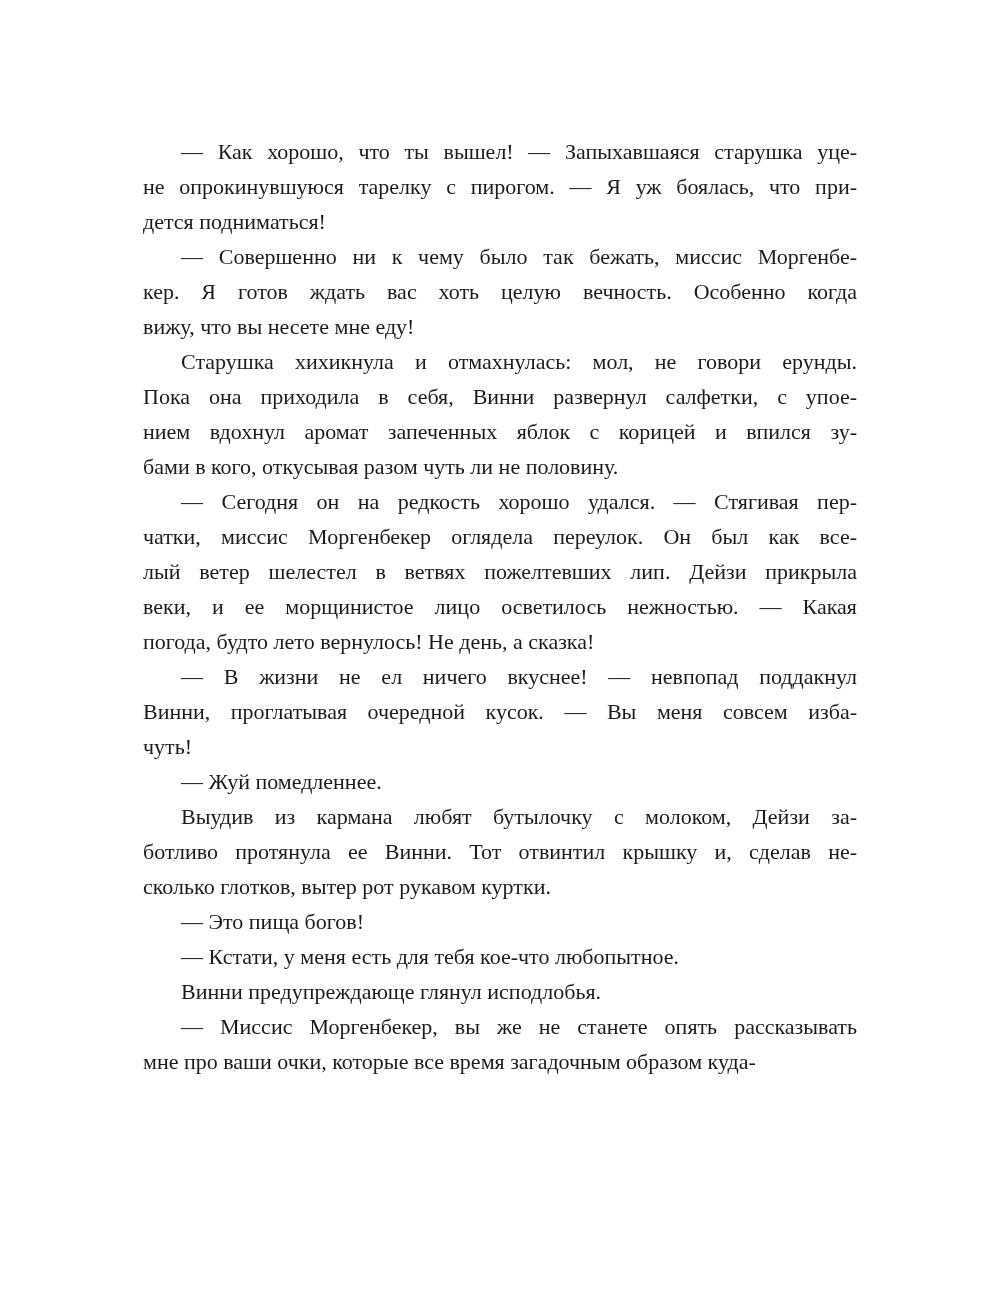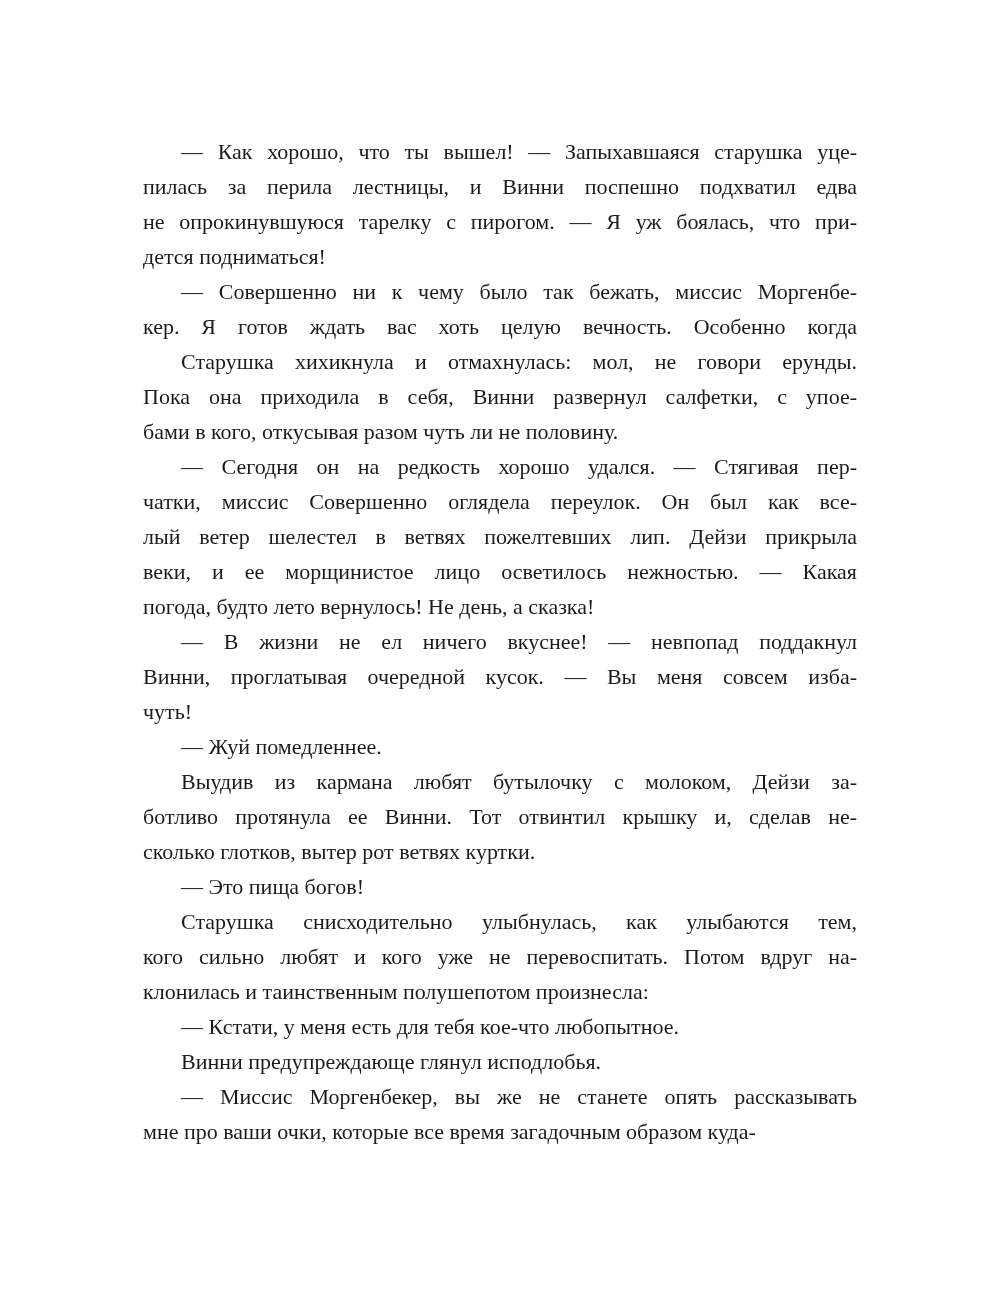--- a/index.html
+++ b/index.html
@@ -44,60 +44,56 @@
     text-indent: 38px;
   }
 </style>
 </head>
 <body>
 
 <div class="book-page">
   <div class="text-column" style="color: rgb(27, 27, 27);">
       <div class="paragraph">
         <div class="text-line justify first-line">— Как хорошо, что ты вышел! — Запыхавшаяся старушка уце-</div>
-        <div class="text-line justify">пилась за перила лестницы, и Винни поспешно подхватил едва</div>
         <div class="text-line justify">не опрокинувшуюся тарелку с пирогом. — Я уж боялась, что при-</div>
         <div class="text-line last">дется подниматься!</div>
       </div>
       <div class="paragraph">
         <div class="text-line justify first-line">— Совершенно ни к чему было так бежать, миссис Моргенбе-</div>
         <div class="text-line justify">кер. Я готов ждать вас хоть целую вечность. Особенно когда</div>
+        <div class="text-line last">вижу, что вы несете мне еду!</div>
       </div>
       <div class="paragraph">
         <div class="text-line justify first-line">Старушка хихикнула и отмахнулась: мол, не говори ерунды.</div>
         <div class="text-line justify">Пока она приходила в себя, Винни развернул салфетки, с упое-</div>
+        <div class="text-line justify">нием вдохнул аромат запеченных яблок с корицей и впился зу-</div>
         <div class="text-line last">бами в кого, откусывая разом чуть ли не половину.</div>
       </div>
       <div class="paragraph">
         <div class="text-line justify first-line">— Сегодня он на редкость хорошо удался. — Стягивая пер-</div>
-        <div class="text-line justify">чатки, миссис Совершенно оглядела переулок. Он был как все-</div>
+        <div class="text-line justify">чатки, миссис Моргенбекер оглядела переулок. Он был как все-</div>
         <div class="text-line justify">лый ветер шелестел в ветвях пожелтевших лип. Дейзи прикрыла</div>
         <div class="text-line justify">веки, и ее морщинистое лицо осветилось нежностью. — Какая</div>
         <div class="text-line last">погода, будто лето вернулось! Не день, а сказка!</div>
       </div>
       <div class="paragraph">
         <div class="text-line justify first-line">— В жизни не ел ничего вкуснее! — невпопад поддакнул</div>
         <div class="text-line justify">Винни, проглатывая очередной кусок. — Вы меня совсем изба-</div>
         <div class="text-line last">чуть!</div>
       </div>
       <div class="paragraph">
         <div class="text-line last first-line">— Жуй помедленнее.</div>
       </div>
       <div class="paragraph">
         <div class="text-line justify first-line">Выудив из кармана любят бутылочку с молоком, Дейзи за-</div>
         <div class="text-line justify">ботливо протянула ее Винни. Тот отвинтил крышку и, сделав не-</div>
-        <div class="text-line last">сколько глотков, вытер рот ветвях куртки.</div>
+        <div class="text-line last">сколько глотков, вытер рот рукавом куртки.</div>
       </div>
       <div class="paragraph">
         <div class="text-line last first-line">— Это пища богов!</div>
-      </div>
-      <div class="paragraph">
-        <div class="text-line justify first-line">Старушка снисходительно улыбнулась, как улыбаются тем,</div>
-        <div class="text-line justify">кого сильно любят и кого уже не перевоспитать. Потом вдруг на-</div>
-        <div class="text-line last">клонилась и таинственным полушепотом произнесла:</div>
       </div>
       <div class="paragraph">
         <div class="text-line last first-line">— Кстати, у меня есть для тебя кое-что любопытное.</div>
       </div>
       <div class="paragraph">
         <div class="text-line last first-line">Винни предупреждающе глянул исподлобья.</div>
       </div>
       <div class="paragraph">
         <div class="text-line justify first-line">— Миссис Моргенбекер, вы же не станете опять рассказывать</div>
         <div class="text-line last">мне про ваши очки, которые все время загадочным образом куда-</div>

